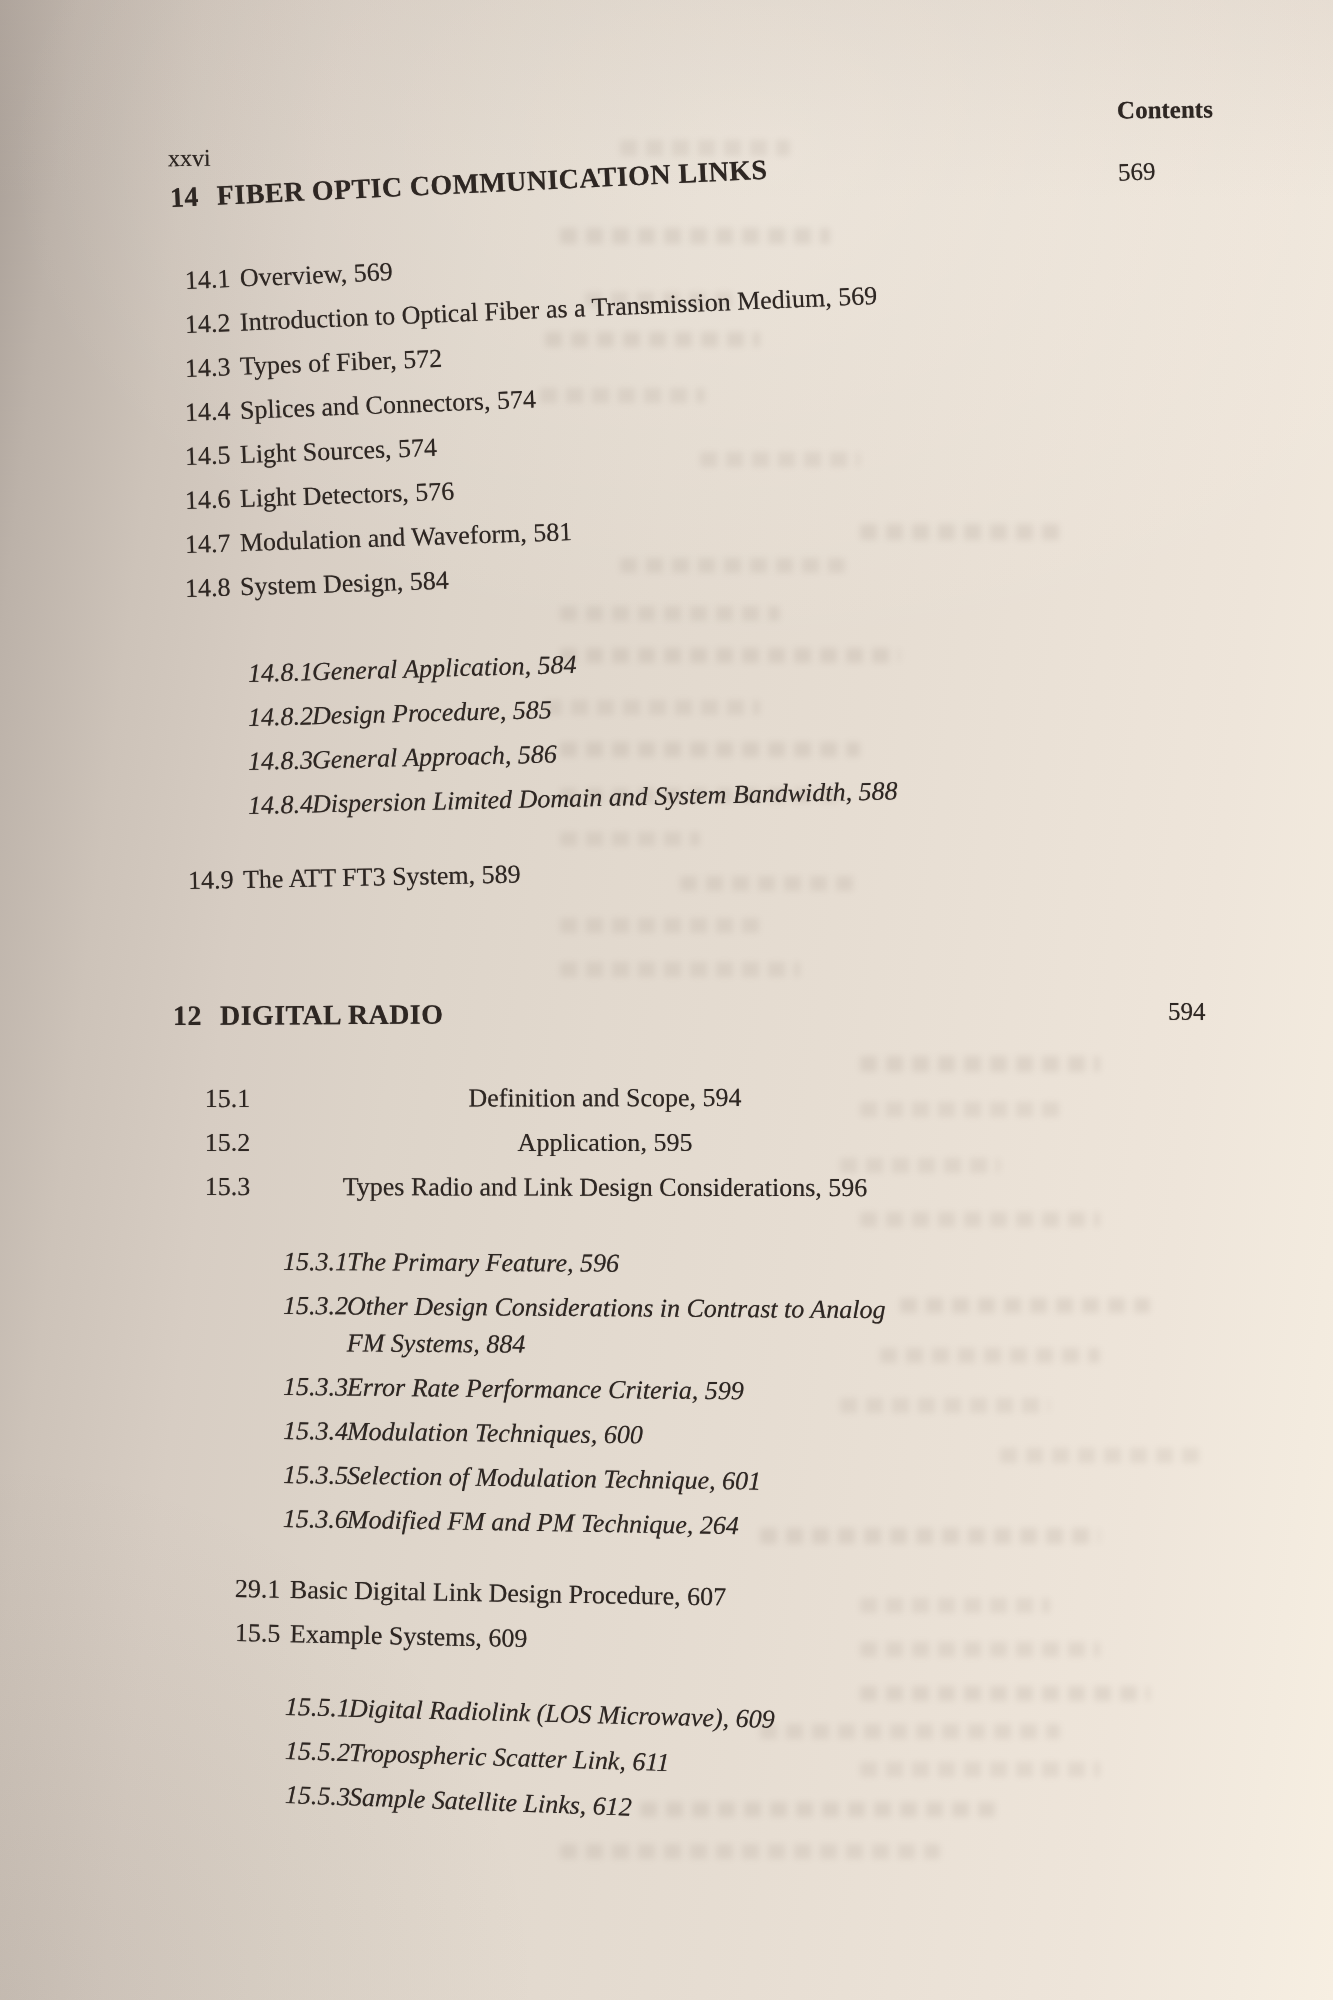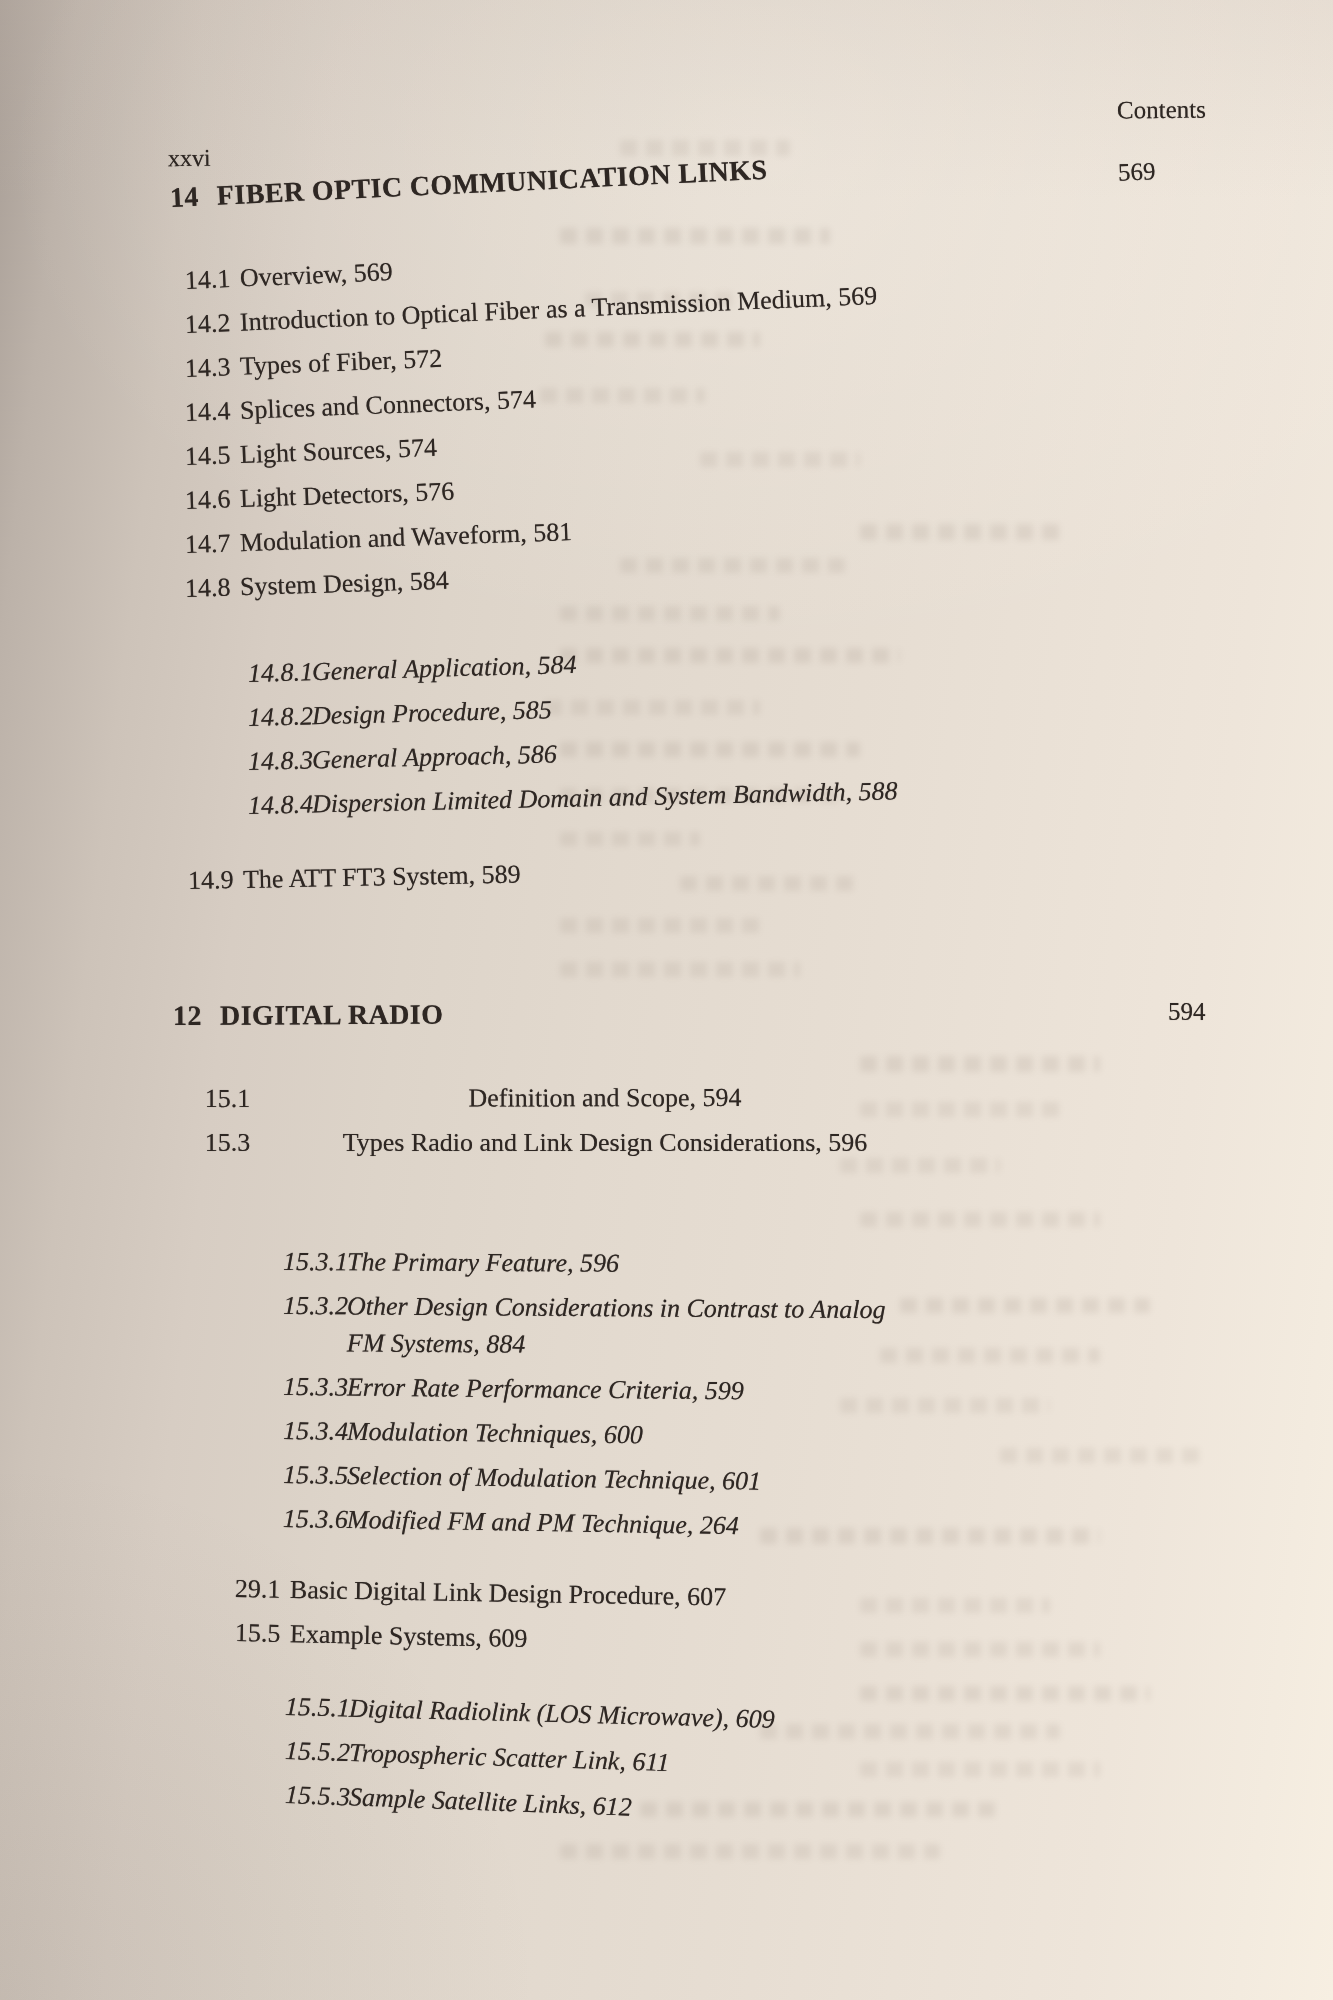--- a/index.html
+++ b/index.html
@@ -59,21 +59,21 @@
   .l155 .toc-row:nth-child(1){transform:rotate(1.5deg);} .l155 .toc-row:nth-child(2){transform:rotate(1.8deg);}
   .l155 .toc-row:nth-child(3){transform:rotate(2.1deg);}
 </style>
 </head>
 <body>
 
 <div class="page">
 
   <div class="layer folio soft" style="top:145px; left:168px;">xxvi</div>
 
-  <div class="layer running-head soft" style="top:96px; left:1117px;">Contents</div>
+  <div class="layer running-head soft" style="top:96px; left:1117px;font-weight:bold;">Contents</div>
 
   <div class="layer chap-head soft" style="top:182px; left:170px; transform:rotate(-2.7deg);">
     <span class="cnum">14</span>
     <span>FIBER OPTIC COMMUNICATION LINKS</span>
   </div>
   <div class="layer chap-page soft" style="top:158px; left:1118px; transform:rotate(-2deg);">569</div>
 
   <div class="layer toc-list l14 soft" style="top:262px; left:185px;">
       <div class="toc-row lvl2">
       <span class="num">14.1</span>
@@ -138,20 +138,24 @@
   <div class="layer chap-head soft" style="top:1000px; left:173px; transform:rotate(-0.3deg);">
     <span class="cnum">12</span>
     <span>DIGITAL RADIO</span>
   </div>
   <div class="layer chap-page soft" style="top:998px; left:1168px;">594</div>
 
   <div class="layer toc-list l15 soft" style="top:1080px; left:200px;text-align:center;">
       <div class="toc-row lvl2">
       <span class="num">15.1</span>
       <span class="txt" style="width:700px;"><span>Definition and Scope</span><span class="pg">594</span></span>
+    </div>
+      <div class="toc-row lvl2">
+      <span class="num">15.2</span>
+      <span class="txt" style="width:700px;"><span>Application</span><span class="pg">595</span></span>
     </div>
       <div class="toc-row lvl2">
       <span class="num">15.3</span>
       <span class="txt" style="width:700px;"><span>Types Radio and Link Design Considerations</span><span class="pg">596</span></span>
     </div>
     </div>
 
   <div class="layer toc-list l153 soft" style="top:1243px; left:283px;">
       <div class="toc-row lvl3">
       <span class="num">15.3.1</span>

